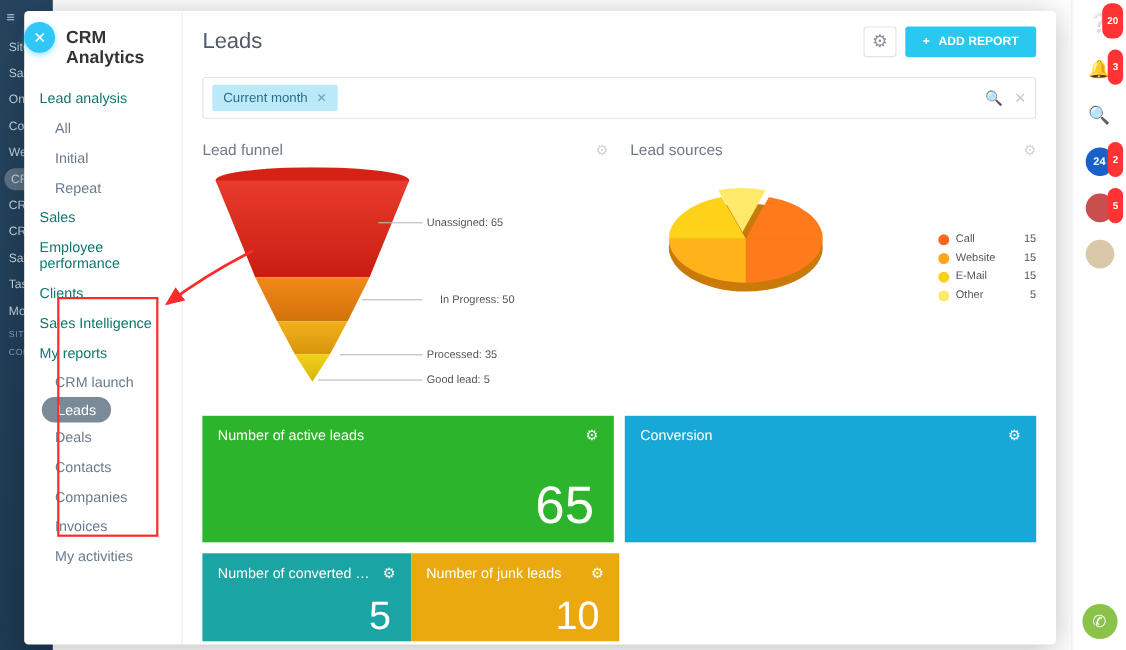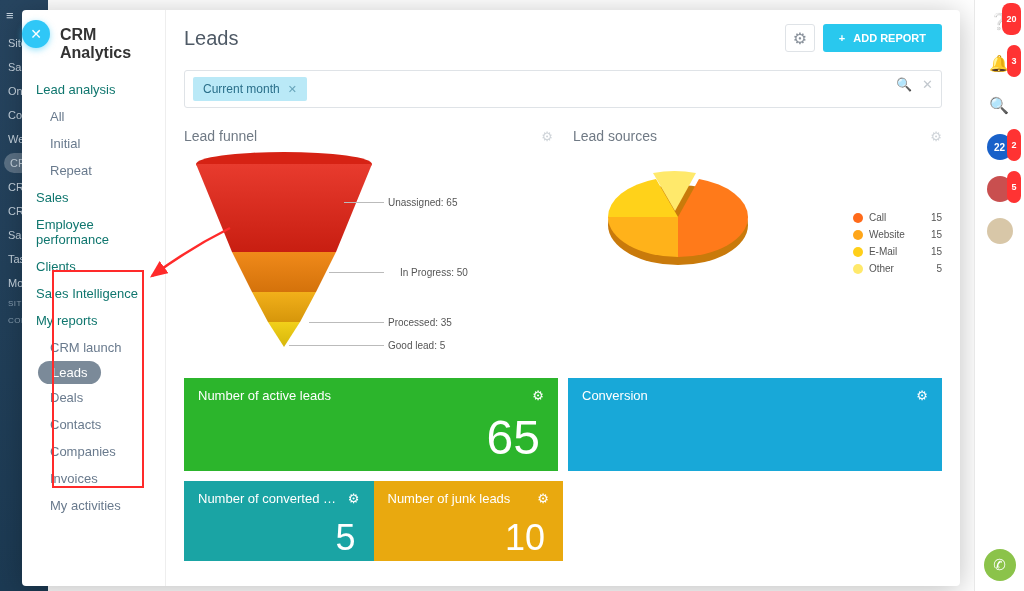--- a/index.html
+++ b/index.html
@@ -27,41 +27,41 @@
 .nav-sub.active{background:#7b8a99;color:#fff;border-radius:12px;display:inline-block;padding:4px 14px;margin-left:2px}
 .redbox{position:absolute;left:52px;top:270px;width:92px;height:218px;border:2px solid #ff2a2a;z-index:6;pointer-events:none}
 
 .main{flex:1;padding:14px 18px 0 18px;overflow:hidden}
 .main-hdr{display:flex;justify-content:space-between;align-items:center;margin-bottom:18px}
 .main-hdr h2{font-size:20px;color:#4f5a66;font-weight:400}
 .hdr-btns{display:flex;gap:8px}
 .gear-btn{width:30px;height:28px;border:1px solid #dfe3e7;border-radius:3px;display:flex;align-items:center;justify-content:center;color:#8a929c;cursor:pointer}
 .add-btn{background:#29c8ee;color:#fff;font-size:11px;font-weight:bold;padding:8px 16px;border-radius:3px;cursor:pointer;display:flex;align-items:center;gap:8px}
 
-.filter-bar{border:1px solid #dfe3e7;border-radius:3px;padding:6px 8px;display:flex;justify-content:space-between;margin-bottom:20px}
+.filter-bar{border:1px solid #dfe3e7;border-radius:3px;padding:6px 8px;display:flex;align-items:center;justify-content:space-between;margin-bottom:20px}
 .chip{background:#bae9f7;color:#2a6f8a;font-size:12px;padding:5px 10px;border-radius:2px;display:flex;align-items:center;gap:8px}
 .chip .x{color:#68a5bb;cursor:pointer;font-size:11px}
 .fb-right{display:flex;gap:10px;color:#c2c8ce;font-size:13px}
 
 .charts{display:flex;gap:20px;margin-bottom:16px}
 .chart-box{flex:1}
 .chart-hd{display:flex;justify-content:space-between;align-items:center;color:#707a85;font-size:14px;margin-bottom:8px}
 .chart-hd .cog{color:#cfd4d9;font-size:13px}
 .funnel-area{position:relative;height:210px}
 .funnel-label{position:absolute;font-size:10px;color:#555}
 .fl-line{position:absolute;height:1px;background:#bbb}
 
 .pie-area{position:relative;height:210px;display:flex;}
 .legend{position:absolute;right:0;top:60px;font-size:10px;color:#555}
 .legend div{display:flex;align-items:center;gap:6px;margin-bottom:6px}
 .sw{width:10px;height:10px;border-radius:50%}
 .legend .val{margin-left:auto;padding-left:20px}
 
 .tiles{display:grid;grid-template-columns:1fr 1fr;gap:10px}
-.tile{color:#fff;padding:10px 14px;position:relative;height:93px}
+.tile{color:#fff;padding:10px 14px;position:relative;height:115px}
 .tile-hd{display:flex;justify-content:space-between;font-size:13px}
 .tile-val{position:absolute;right:18px;bottom:6px;font-size:48px;font-weight:300}
 .tile.green{background:#2cb52c}
 .tile.blue{background:#18a8d8}
 .tile.teal{background:#1aa4a4;grid-column:1;height:80px}
 .tile.amber{background:#e9a90f;height:80px}
 .row2{display:grid;grid-template-columns:1fr 1fr 2fr;gap:0;margin-top:10px}
 .row2 .tile{height:80px}
 .row2 .tile-val{font-size:36px;bottom:2px}
 
@@ -87,21 +87,21 @@
       <div class="sub">SITEM</div>
       <div class="sub">CONFI</div>
     </div>
 </div>
 
 <div class="right-rail">
   <div class="rail-icon">❔<span class="badge">20</span></div>
   <div class="rail-icon">🔔<span class="badge">3</span></div>
   <div class="rail-icon">🔍</div>
   <div class="rail-icon">
-      <div style="width:26px;height:26px;border-radius:50%;background:#1961c9;color:#fff;font-size:10px;font-weight:bold;display:flex;align-items:center;justify-content:center">22</div>
+      <div style="width:26px;height:26px;border-radius:50%;background:#1961c9;color:#fff;font-size:10px;font-weight:bold;display:flex;align-items:center;justify-content:center">24</div>
       <span class="badge">2</span>
     </div>
   <div class="rail-icon">
       <div class="avatar" style="background:#c94f4f"></div>
       <span class="badge">5</span>
     </div>
   <div class="rail-icon">
       <div class="avatar" style="background:#d8c7a8"></div>
     </div>
   <div class="rail-call">✆</div>

